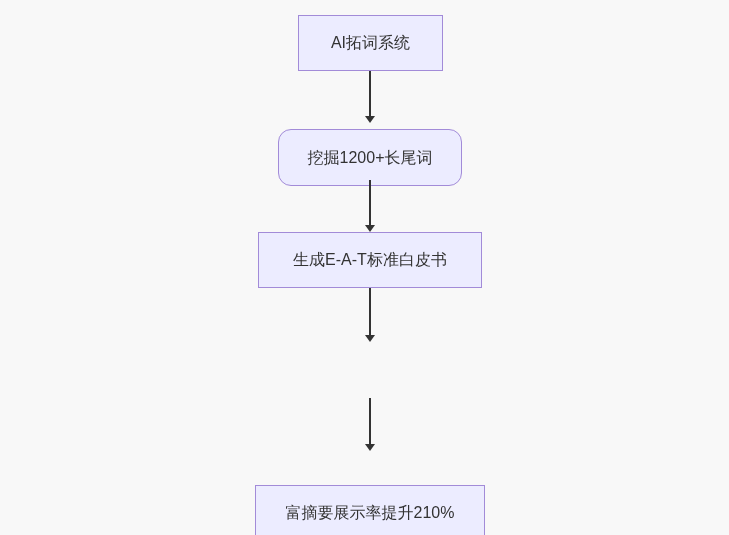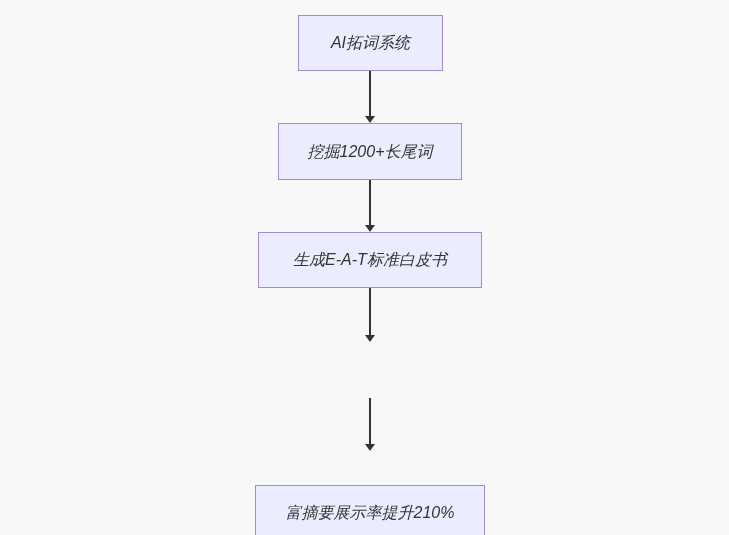--- a/index.html
+++ b/index.html
@@ -14,38 +14,37 @@
     padding: 0;
     background: var(--background);
     font-family: "Liberation Sans", "DejaVu Sans", sans-serif;
   }
   .canvas {
     position: relative;
     width: 715px;
     height: 535px;
     background: var(--background);
     overflow: hidden;
-    font-style: italic;
   }
   .flow-node {
     position: absolute;
     box-sizing: border-box;
     background: var(--node-fill);
     border: 1.5px solid var(--node-border);
     color: var(--text);
     font-size: 16px;
     line-height: 1.2;
     display: flex;
     align-items: center;
     justify-content: center;
     text-align: center;
     white-space: nowrap;
   }
   .node-1 { left: 298px; top: 15px;  width: 145px; height: 56px; }
-  .node-2 { left: 278px; top: 123px; width: 184px; height: 57px; }
+  .node-2 { left: 278px; top: 129px; width: 184px; height: 57px; border-radius: 13px; }
   .node-3 { left: 258px; top: 232px; width: 224px; height: 56px; text-align: center; }
   .node-4 { left: 263px; top: 342px; width: 215px; height: 56px; }
   .node-5 { left: 255px; top: 437px; width: 230px; height: 55px; margin-top: 48px; }
 
   .edge {
     position: absolute;
     left: 369px;
     width: 2px;
   }
   .edge-1 { top: 71px;  height: 52px; }

